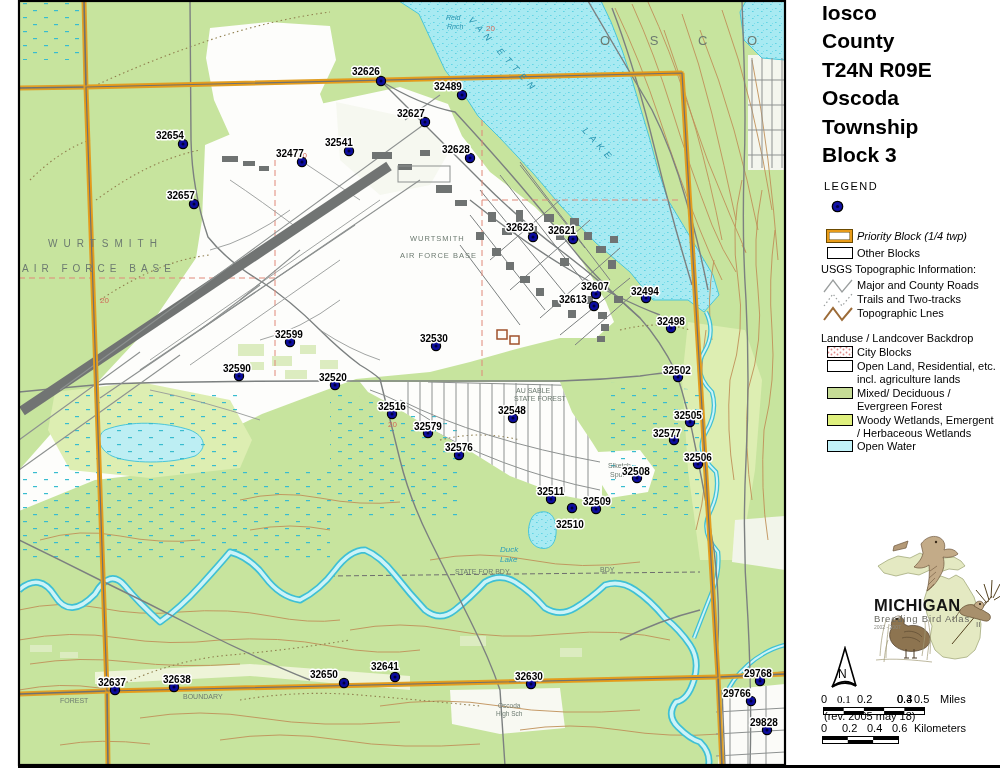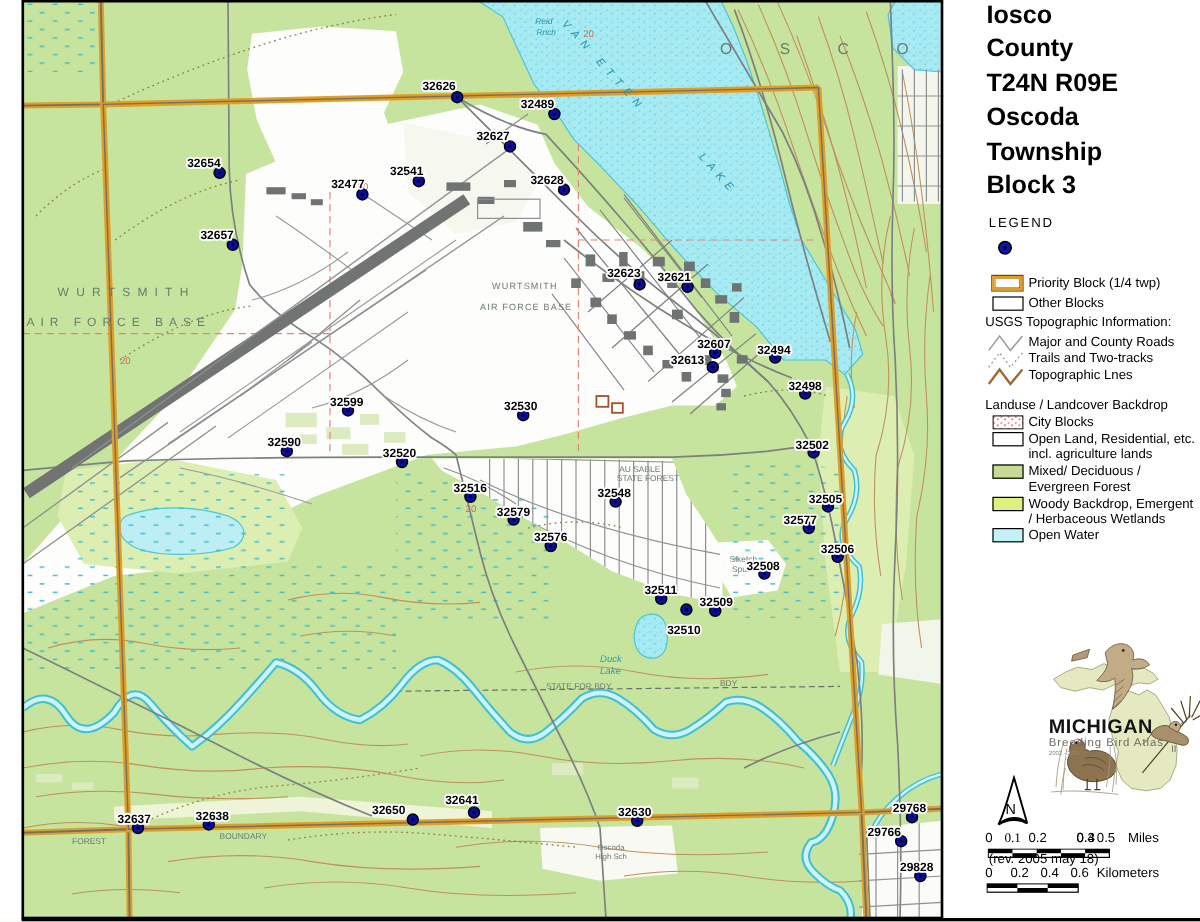--- a/index.html
+++ b/index.html
@@ -569,21 +569,21 @@
 <div class="leg" style="position:absolute;left:10px;top:180px;letter-spacing:1.5px;">LEGEND</div>
 
 <svg style="position:absolute;left:16px;top:199px;" width="16" height="16">
       <circle cx="7.5" cy="7.5" r="5.2" fill="#1111a5" stroke="#000" stroke-width="1.3"></circle>
       <circle cx="7.5" cy="7.5" r="1.6" fill="#000048"></circle>
     </svg>
 
 
 <div style="position:absolute;left:13px;top:230px;width:21px;height:8px;background:#fff;border:2.6px solid #e89b18;box-shadow:0 0 0 1px #6b4a00, inset 0 0 0 0.5px #6b4a00;"></div>
 
-<div class="leg" style="position:absolute;left:43px;top:230px;">Priority Block (1/4 twp)</div>
+<div class="leg" style="position:absolute;left:43px;top:230px;font-style:italic;">Priority Block (1/4 twp)</div>
 
 <div style="position:absolute;left:13px;top:247px;width:24px;height:10px;background:#fff;border:1.4px solid #000;"></div>
 
 <div class="leg" style="position:absolute;left:43px;top:247px;">Other Blocks</div>
 
 <div class="leg" style="position:absolute;left:7px;top:263px;">USGS Topographic Information:</div>
 
 <svg style="position:absolute;left:8px;top:277px;" width="32" height="17">
       <path d="M2,15 L11,3 L20,15 L30,3" fill="none" stroke="#9a9e9e" stroke-width="1.3"></path>
     </svg>
@@ -624,21 +624,21 @@
 <div class="leg" style="position:absolute;left:43px;top:373px;">incl. agriculture lands</div>
 
 <div style="position:absolute;left:13px;top:387px;width:24px;height:10px;background:#c6dc96;border:1.4px solid #000;"></div>
 
 <div class="leg" style="position:absolute;left:43px;top:387px;">Mixed/ Deciduous /</div>
 
 <div class="leg" style="position:absolute;left:43px;top:400px;">Evergreen Forest</div>
 
 <div style="position:absolute;left:13px;top:414px;width:24px;height:10px;background:#dff07e;border:1.4px solid #000;"></div>
 
-<div class="leg" style="position:absolute;left:43px;top:414px;">Woody Backdrop, Emergent</div>
+<div class="leg" style="position:absolute;left:43px;top:414px;">Woody Wetlands, Emergent</div>
 
 <div class="leg" style="position:absolute;left:43px;top:427px;">/ Herbaceous Wetlands</div>
 
 <div style="position:absolute;left:13px;top:440px;width:24px;height:10px;background:#c2f2f8;border:1.4px solid #000;"></div>
 
 <div class="leg" style="position:absolute;left:43px;top:440px;">Open Water</div>
 
 <svg style="position:absolute;left:50px;top:532px;" width="150" height="145" viewBox="0 0 150 145">
 
   <path fill="#e4e9c2" stroke="#9aa06e" stroke-width="0.7" d="M14,34 L24,28 L34,24 L46,26 L56,21 L64,25 L74,22 L80,26 L90,25 L97,29 L101,34 L94,38 L85,37 L76,40 L66,38 L55,43 L44,41 L32,44 L20,41 Z"></path>

